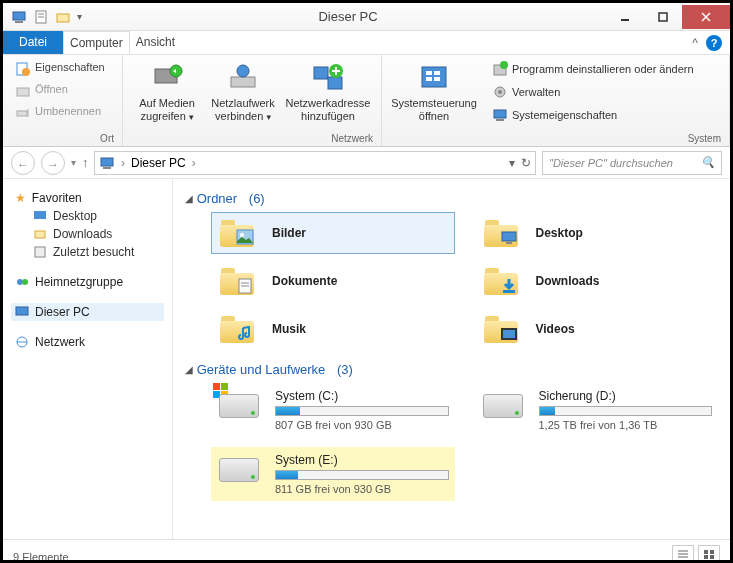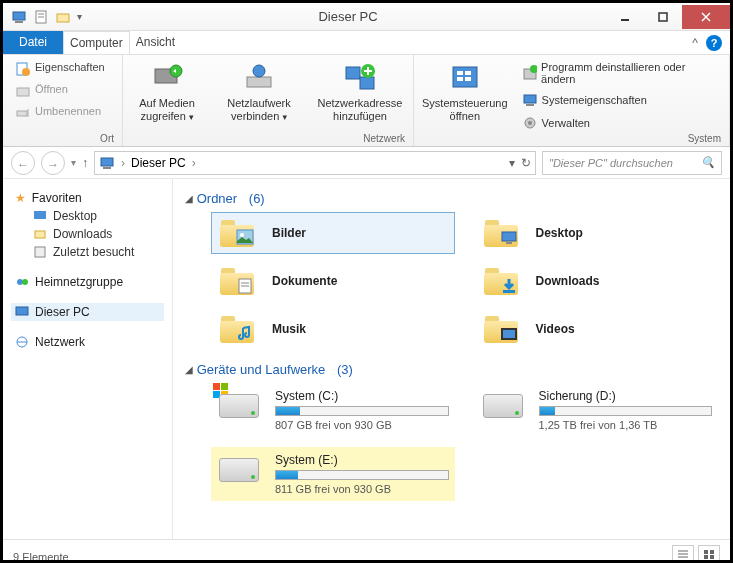--- a/index.html
+++ b/index.html
@@ -14,21 +14,21 @@
 .menubar { height: 24px; display: flex; align-items: stretch; background: #fff; border-bottom: 1px solid #e0e0e0; }
 .menu-datei { background: #1979ca; color: #fff; padding: 4px 16px; font-size: 12px; }
 .menu-tab { padding: 4px 6px; color: #444; border-right: 1px solid transparent; }
 .menu-tab.active { background: #fff; border: 1px solid #ddd; border-bottom: none; }
 .menu-spacer { flex: 1; }
 .help-area { display: flex; align-items: center; gap: 8px; padding-right: 8px; }
 .help-icon { width: 16px; height: 16px; border-radius: 50%; background: #0078d7; color: #fff; display: flex; align-items: center; justify-content: center; font-size: 11px; font-weight: bold; }
 .collapse-icon { color: #666; font-size: 12px; }
 .ribbon { height: 92px; display: flex; background: linear-gradient(#fdfdfd,#f2f2f2); border-bottom: 1px solid #ccc; }
 .ribbon-group { border-right: 1px solid #e0e0e0; padding: 4px 8px 2px; display: flex; flex-direction: column; }
-.ribbon-group-body { flex: 1; display: flex; align-items: flex-start; gap: 20px; }
+.ribbon-group-body { flex: 1; display: flex; align-items: flex-start; gap: 4px; }
 .ribbon-group-label { text-align: right; color: #666; font-size: 10px; }
 .rb-small { display: flex; align-items: flex-start; gap: 4px; color: #999; font-size: 11px; padding: 2px 4px; }
 .rb-small.enabled { color: #444; }
 .rb-big { width: 72px; text-align: center; color: #333; font-size: 11px; line-height: 1.2; padding-top: 4px;}
 .rb-big-icon { width: 32px; height: 32px; margin: 0 auto 2px; }
 .rb-medium { display: flex; align-items: center; gap: 4px; color: #333; font-size: 11px; padding: 2px 4px; }
 .addrbar { height: 32px; display: flex; align-items: center; gap: 6px; padding: 4px 8px; background: #fff; border-bottom: 1px solid #e8e8e8; }
 .navbtn { width: 24px; height: 24px; border: 1px solid #ccc; border-radius: 50%; display: flex; align-items: center; justify-content: center; color: #888; }
 .addrbox { flex: 1; height: 24px; border: 1px solid #ccc; display: flex; align-items: center; padding: 0 4px; gap: 6px; }
 .addr-icon { width: 16px; height: 16px; }
@@ -192,31 +192,31 @@
       <div style="display:flex;flex-direction:column;gap:3px">
         <div class="rb-medium">
             <svg width="16" height="16">
               <rect x="2" y="4" width="12" height="10" fill="#ccc" stroke="#888"></rect>
               <circle cx="12" cy="4" r="4" fill="#3ac23a"></circle>
             </svg>
             <span>Programm deinstallieren oder ändern</span>
           </div>
         <div class="rb-medium">
             <svg width="16" height="16">
+              <circle cx="8" cy="8" r="5" fill="#ccc" stroke="#888"></circle>
+              <circle cx="8" cy="8" r="2" fill="#888"></circle>
+            </svg>
+            <span>Verwalten</span>
+          </div>
+        <div class="rb-medium">
+            <svg width="16" height="16">
               <rect x="2" y="3" width="12" height="8" fill="#4a90d9" stroke="#2c5f99"></rect>
               <rect x="4" y="12" width="8" height="2" fill="#888"></rect>
             </svg>
             <span>Systemeigenschaften</span>
-          </div>
-        <div class="rb-medium">
-            <svg width="16" height="16">
-              <circle cx="8" cy="8" r="5" fill="#ccc" stroke="#888"></circle>
-              <circle cx="8" cy="8" r="2" fill="#888"></circle>
-            </svg>
-            <span>Verwalten</span>
           </div>
       </div>
     </div>
     <div class="ribbon-group-label">System</div>
   </div>
 </div>
 
 <div class="addrbar">
   <div class="navbtn">←</div>
   <div class="navbtn">→</div>

